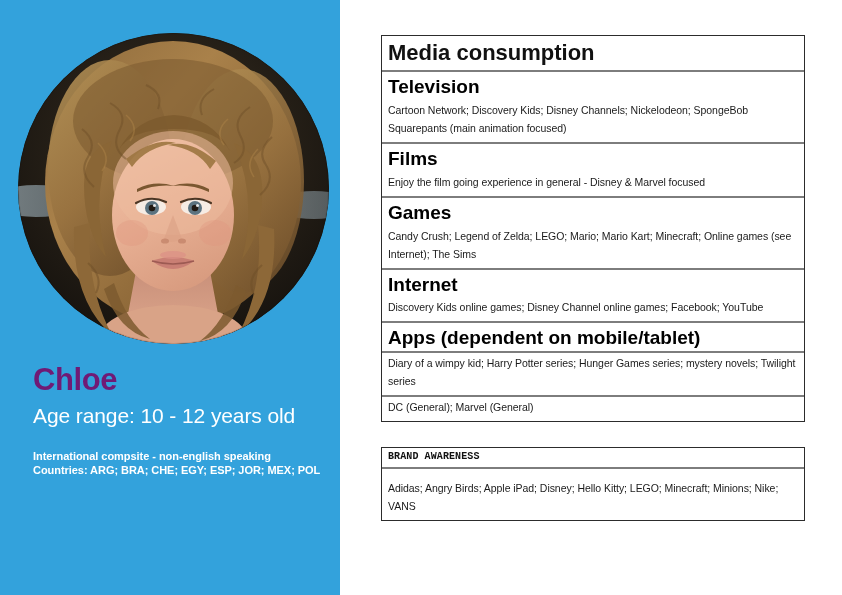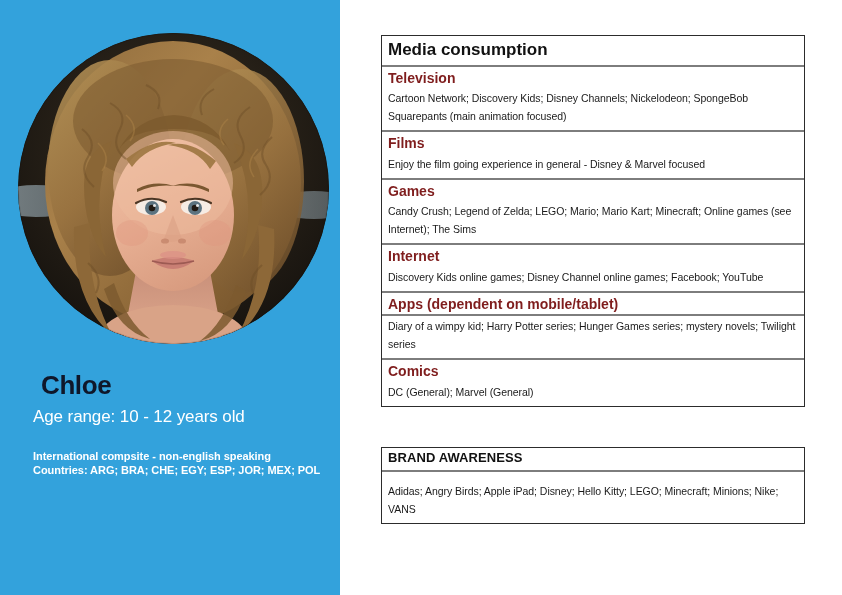--- a/index.html
+++ b/index.html
@@ -37,29 +37,29 @@
   }
   #avatar svg { display: block; width: 311px; height: 311px; }
 
   #identity {
     position: absolute;
     left: 33px;
     top: 364px;
     width: 290px;
   }
   #person-name {
-    font-size: 26px;
-    font-weight: bold;
-    color: #0f172a;
+    font-size: 31px;
+    font-weight: bold;
+    color: #701a75;
     line-height: 1.0;
     letter-spacing: -0.4px;
-    margin: 8px;
+    margin: 0;
   }
   #person-age {
-    font-size: 17px;
+    font-size: 21px;
     font-weight: normal;
     color: #ffffff;
     margin: 9px 0 0 0;
     letter-spacing: -0.1px;
   }
 
   #meta-block {
     position: absolute;
     left: 33px;
     top: 449px;
@@ -85,42 +85,43 @@
     top: 35px;
     width: 424px;
   }
   #brand-table {
     left: 381px;
     top: 447px;
     width: 424px;
   }
 
   .table-title {
-    font-size: 17px;
+    font-size: 22px;
     font-weight: bold;
     color: #111111;
     padding: 4px 6px 5px 6px;
     border-bottom: 2px solid #7d7d7d;
     line-height: 1.15;
   }
   .table-title.compact {
-    font-size: 13px;
+    font-size: 10px;
     padding: 3px 6px 4px 6px;
     letter-spacing: 0.1px;
+    font-family: Liberation Mono, monospace;
   }
 
   .section {
     border-bottom: 2px solid #7d7d7d;
   }
   .section:last-child { border-bottom: none; }
 
   .section-head {
-    font-size: 14px;
-    font-weight: bold;
-    color: #7f1d1d;
+    font-size: 19px;
+    font-weight: bold;
+    color: #000000;
     padding: 3px 6px 1px 6px;
     line-height: 1.25;
   }
   .section-body {
     font-size: 10.5px;
     color: #1a1a1a;
     padding: 1px 6px 5px 6px;
     line-height: 18px;
     letter-spacing: -0.05px;
   }
@@ -277,21 +278,20 @@
         <div class="section-head">Internet</div>
         <div class="section-body">Discovery Kids online games; Disney Channel online games; Facebook; YouTube</div>
       </div>
       <div class="section">
         <div class="section-head">Apps (dependent on mobile/tablet)</div>
       </div>
       <div class="section">
         <div class="section-body">Diary of a wimpy kid; Harry Potter series; Hunger Games series; mystery novels; Twilight series</div>
       </div>
       <div class="section">
-        <div class="section-head">Comics</div>
         <div class="section-body">DC (General); Marvel (General)</div>
       </div>
     </div>
 </div>
 
 <div id="brand-table" class="panel-table">
   <div class="table-title compact">BRAND AWARENESS</div>
   <div class="section-body plain">Adidas; Angry Birds; Apple iPad; Disney; Hello Kitty; LEGO; Minecraft; Minions; Nike; VANS</div>
 </div>
 

